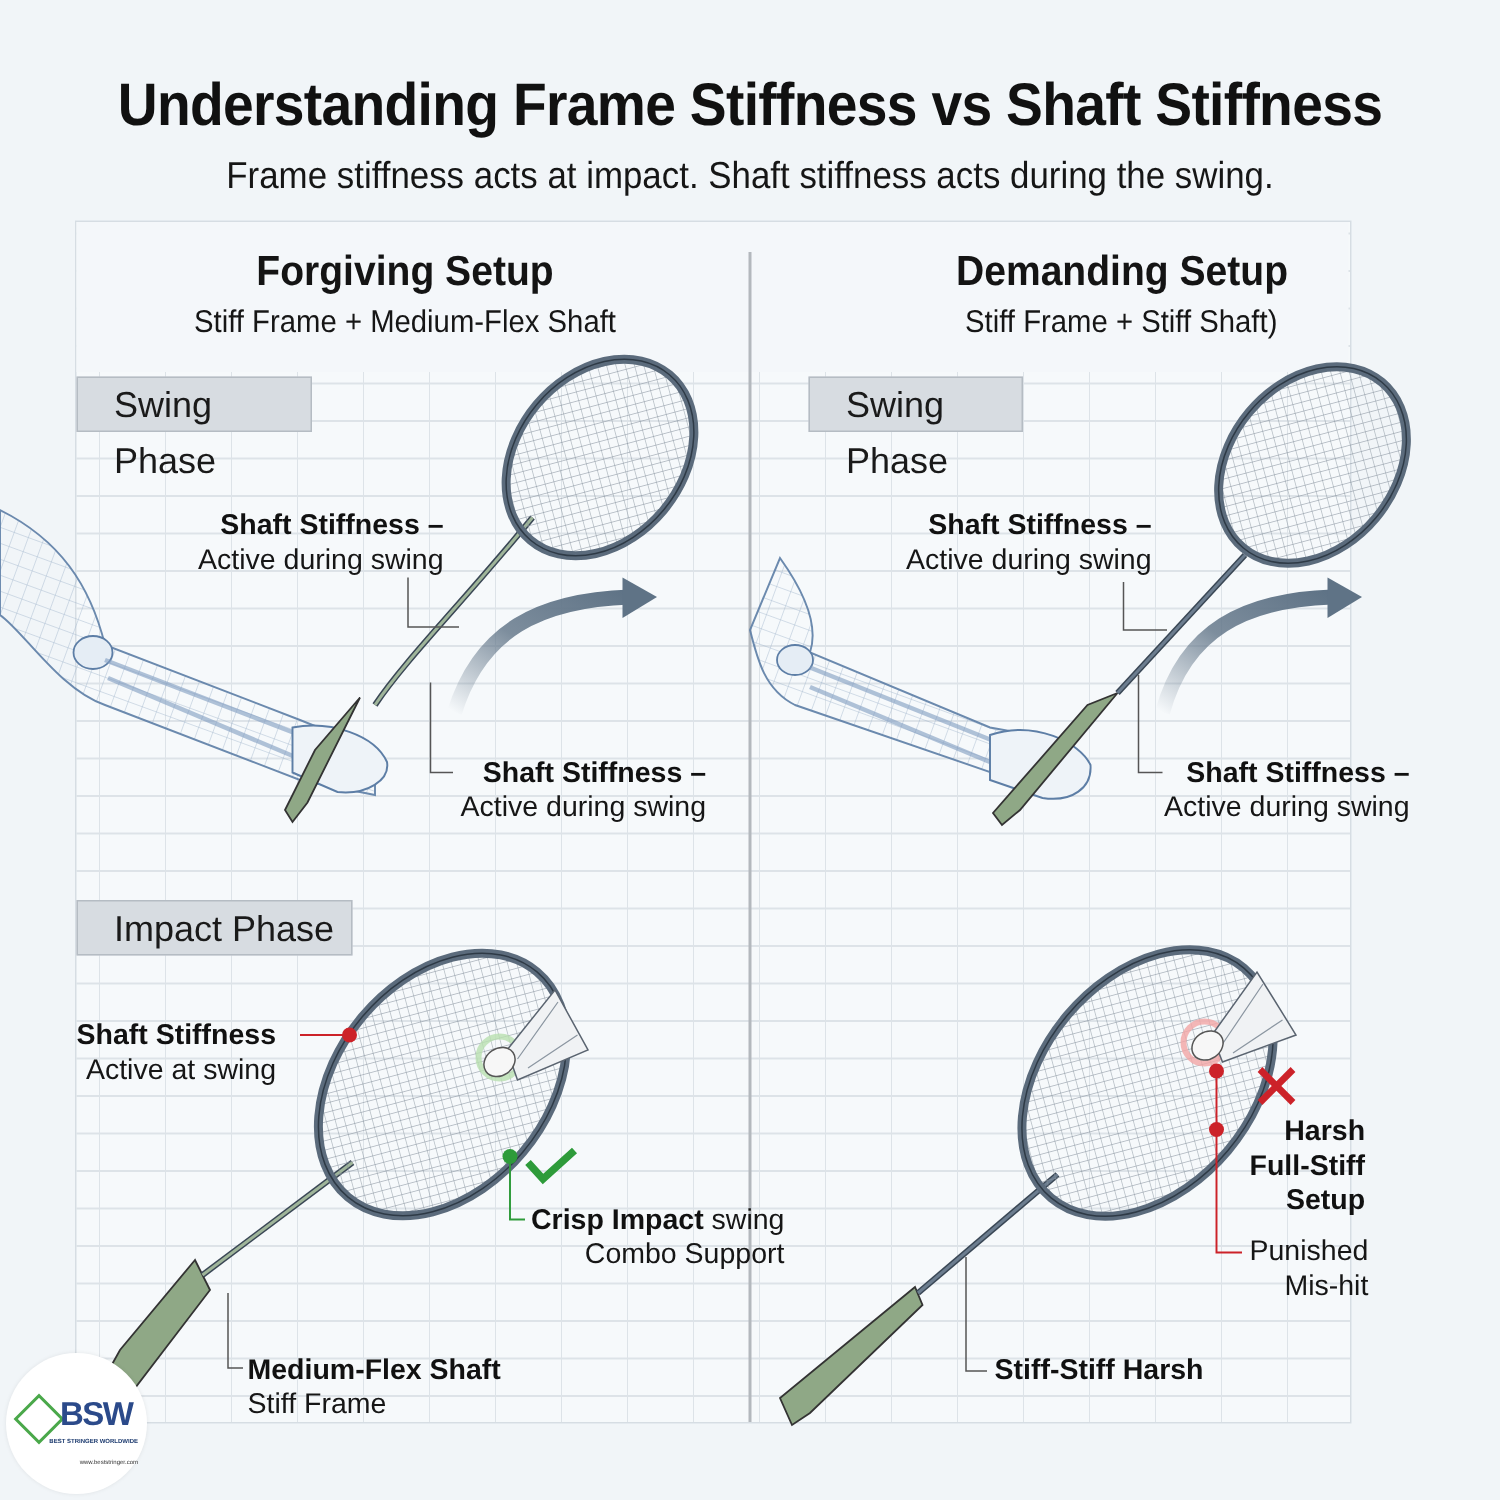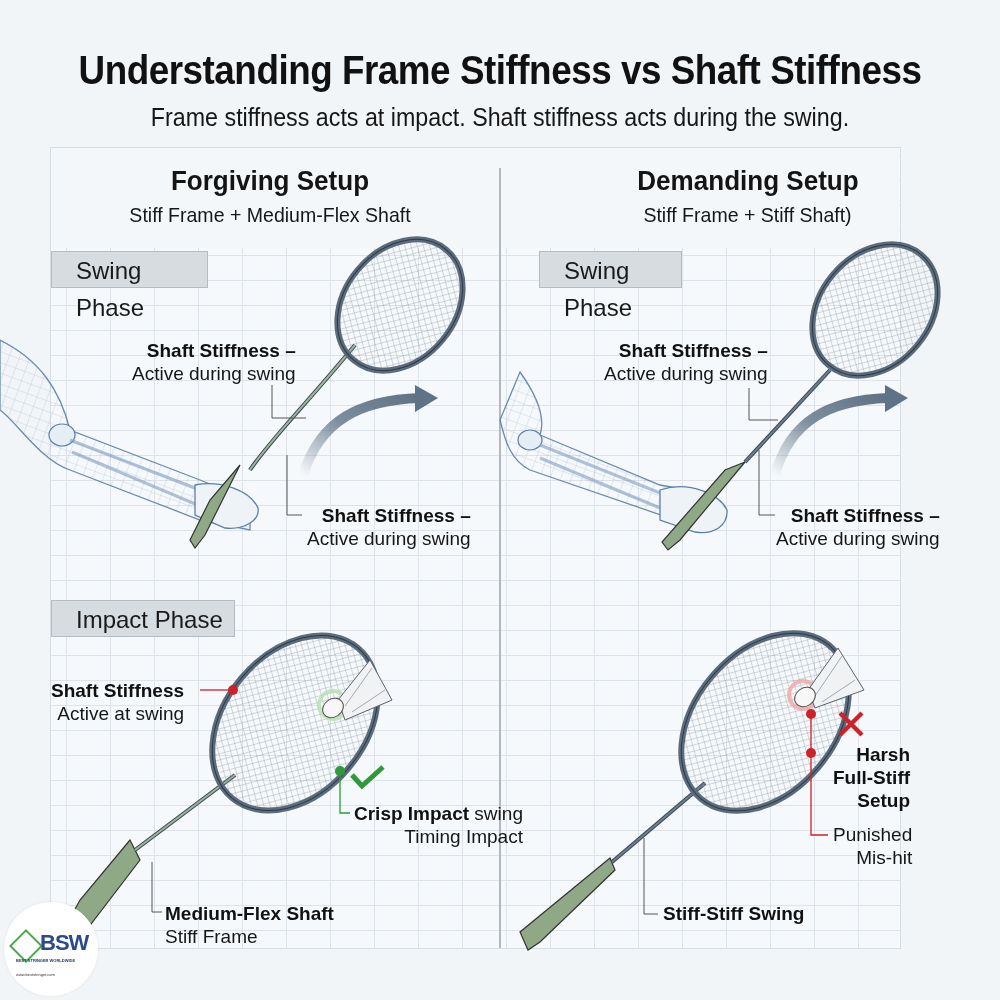--- a/index.html
+++ b/index.html
@@ -49,21 +49,21 @@
     position:absolute; height:37px; line-height:37px; padding:0 0 0 24px;
     background:#d7dce1; border:1px solid #b5bcc3; font-size:24px; color:#1a1a1a;
     box-sizing:border-box;
   }
   .callout { position:absolute; font-size:19px; line-height:23px; color:#161616;text-align:right; }
   .callout b { font-weight:bold; color:#111; }
   .art { position:absolute; left:0; top:0; width:1000px; height:1000px; pointer-events:none; }
   .logo {
     position:absolute; left:4px; top:902px; width:94px; height:94px; border-radius:50%;
     background:#ffffff; box-shadow:0 0 3px rgba(0,0,0,0.08);
-    text-align:left;
+    text-align:right;
   }
   .logo-mark {
     position:absolute; left:10px; top:32px; width:24px; height:24px;
     border:2px solid #4aa84a; transform:rotate(45deg); box-sizing:border-box;
   }
   .logo-text {
     position:absolute; left:36px; top:28px; font-size:22px; font-weight:bold; color:#2b4a8a;
     letter-spacing:-1px;
   }
   .logo-tag { position:absolute; left:12px; top:56px; width:76px; font-size:4px; font-weight:bold; color:#1c3a6e; }
@@ -200,38 +200,38 @@
   <b>Shaft Stiffness –</b><br>
   <span>Active during swing</span>
 </div>
 
 <div class="callout" style="left:51px; top:679px;">
   <b>Shaft Stiffness</b><br>
   <span>Active at swing</span>
 </div>
 <div class="callout" style="left:354px; top:802px;">
   <b>Crisp Impact</b><span> swing</span><br>
-  <span>Timing Impact</span>
+  <span>Combo Support</span>
 </div>
 <div class="callout" style="left:165px; top:902px; text-align:left; width:190px;">
   <b>Medium-Flex Shaft</b><br>
   <span>Stiff Frame</span>
 </div>
 
 <div class="callout" style="left:833px; top:743px;">
   <b>Harsh</b><br>
   <b>Full-Stiff</b><br>
   <b>Setup</b>
 </div>
 <div class="callout" style="left:833px; top:823px;">
   <span>Punished</span><br>
   <span>Mis-hit</span>
 </div>
 <div class="callout" style="left:663px; top:902px;">
-  <b>Stiff-Stiff Swing</b>
+  <b>Stiff-Stiff Harsh</b>
 </div>
 
 <div class="logo">
   <div class="logo-mark"></div>
   <div class="logo-text">BSW</div>
   <div class="logo-tag">BEST STRINGER WORLDWIDE</div>
   <div class="logo-url">www.beststringer.com</div>
 </div>
 
 </body></html>

